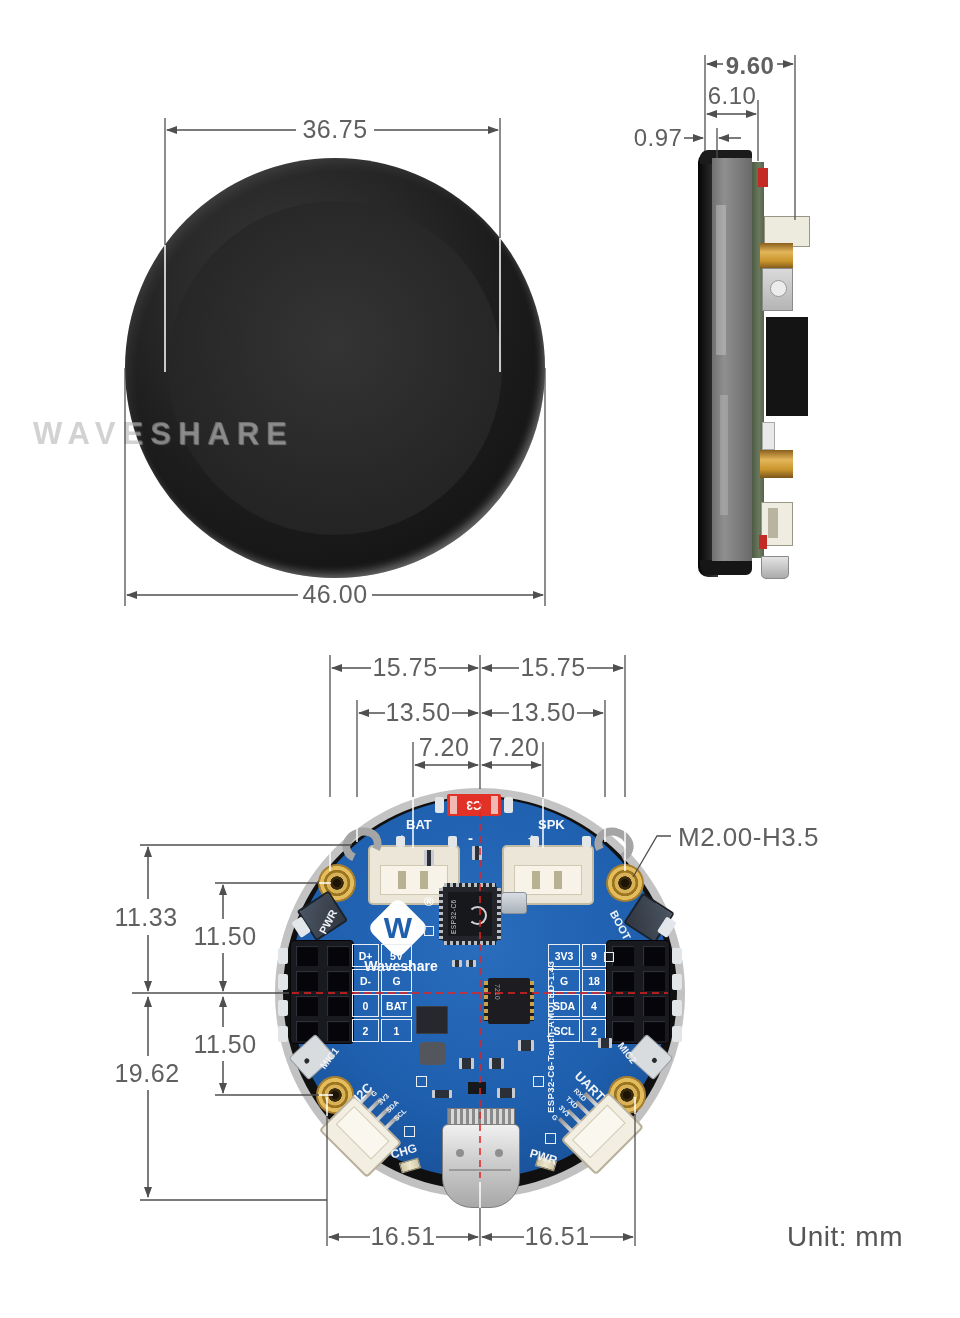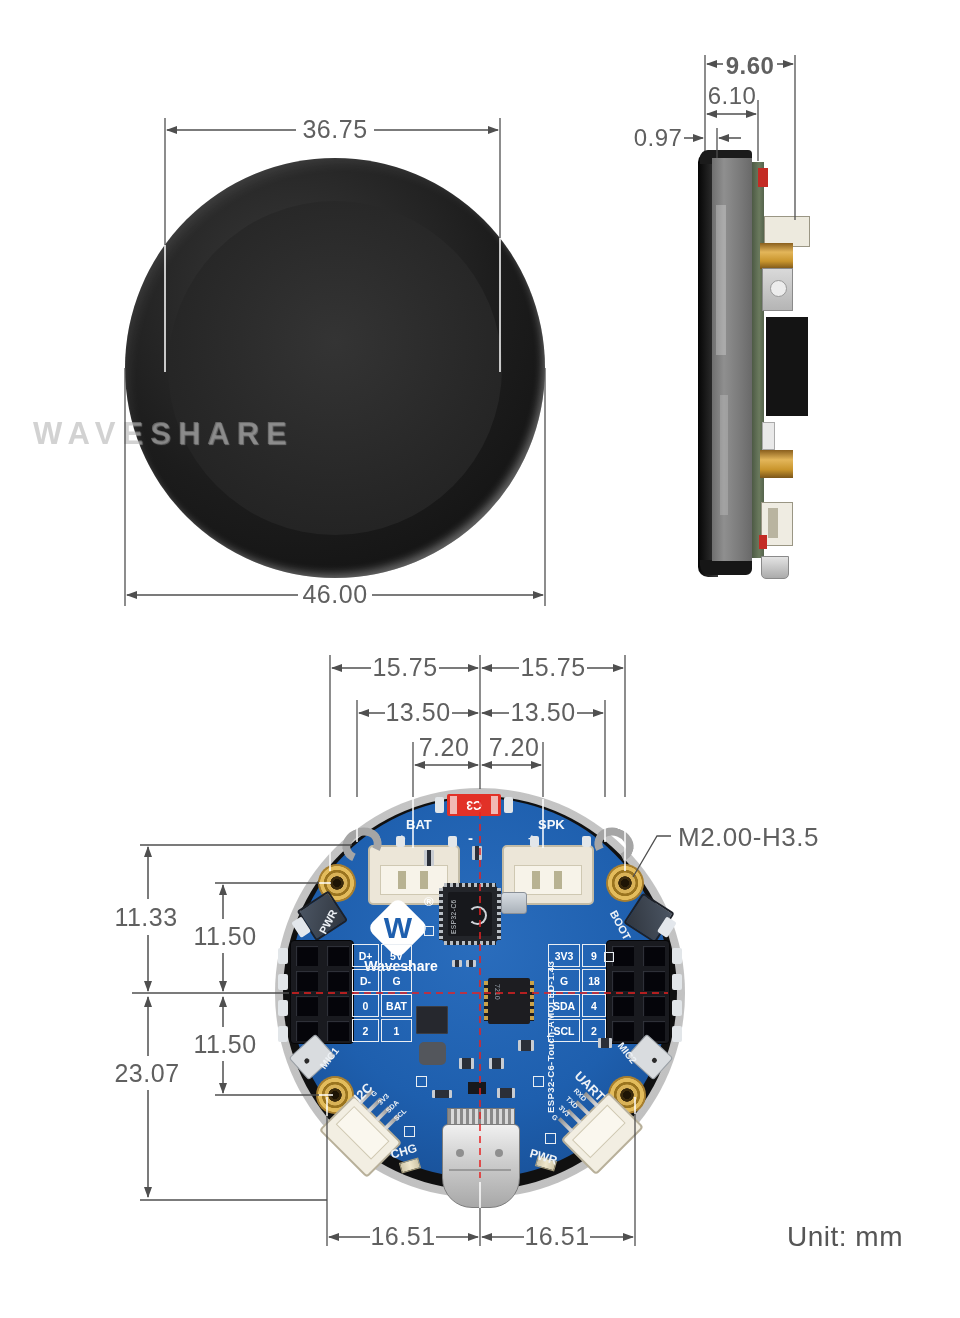--- a/index.html
+++ b/index.html
@@ -367,18 +367,18 @@
   <div class="lbl" style="left:405px;top:667px;">15.75</div>
   <div class="lbl" style="left:553px;top:667px;">15.75</div>
   <div class="lbl" style="left:418px;top:712px;">13.50</div>
   <div class="lbl" style="left:543px;top:712px;">13.50</div>
   <div class="lbl" style="left:444px;top:747px;">7.20</div>
   <div class="lbl" style="left:514px;top:747px;">7.20</div>
   <div class="lbl" style="left:678px;top:837px;transform:translate(0,-50%);font-size:26px;">M2.00-H3.5</div>
   <div class="lbl" style="left:146px;top:917px;">11.33</div>
   <div class="lbl" style="left:225px;top:936px;">11.50</div>
   <div class="lbl" style="left:225px;top:1044px;">11.50</div>
-  <div class="lbl" style="left:147px;top:1073px;">23.07</div>
+  <div class="lbl" style="left:147px;top:1073px;">19.62</div>
   <div class="lbl" style="left:403px;top:1236px;">16.51</div>
   <div class="lbl" style="left:557px;top:1236px;">16.51</div>
   <div class="lbl" style="left:845px;top:1237px;font-size:28px;color:#565656;">Unit: mm</div>
 
 </div>
 
 </body></html>

